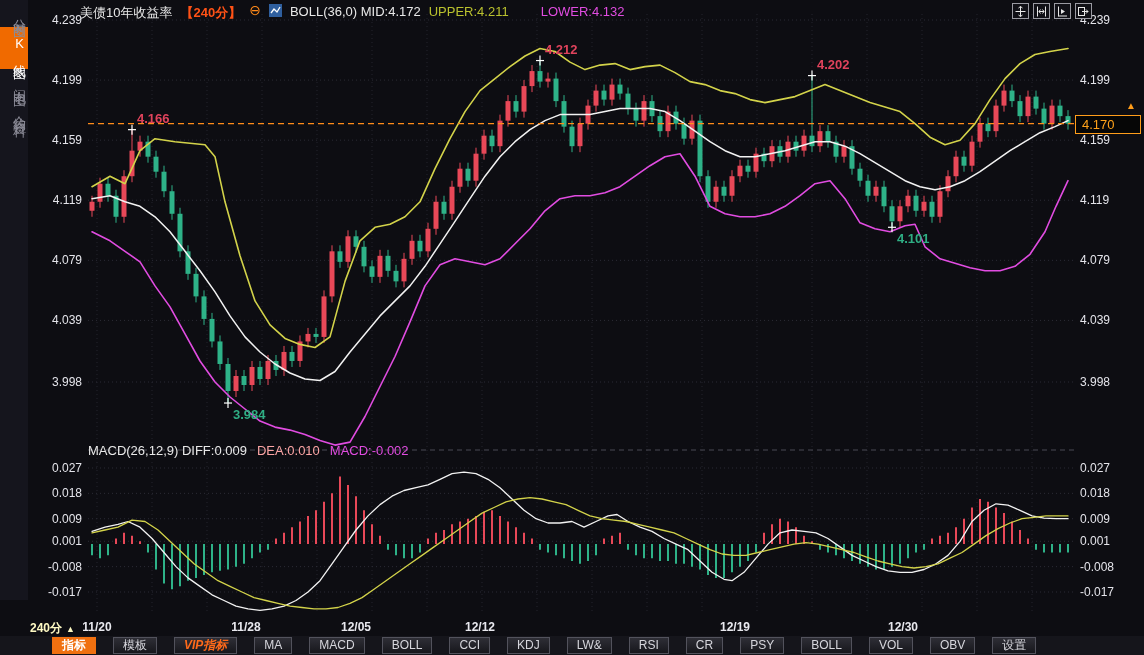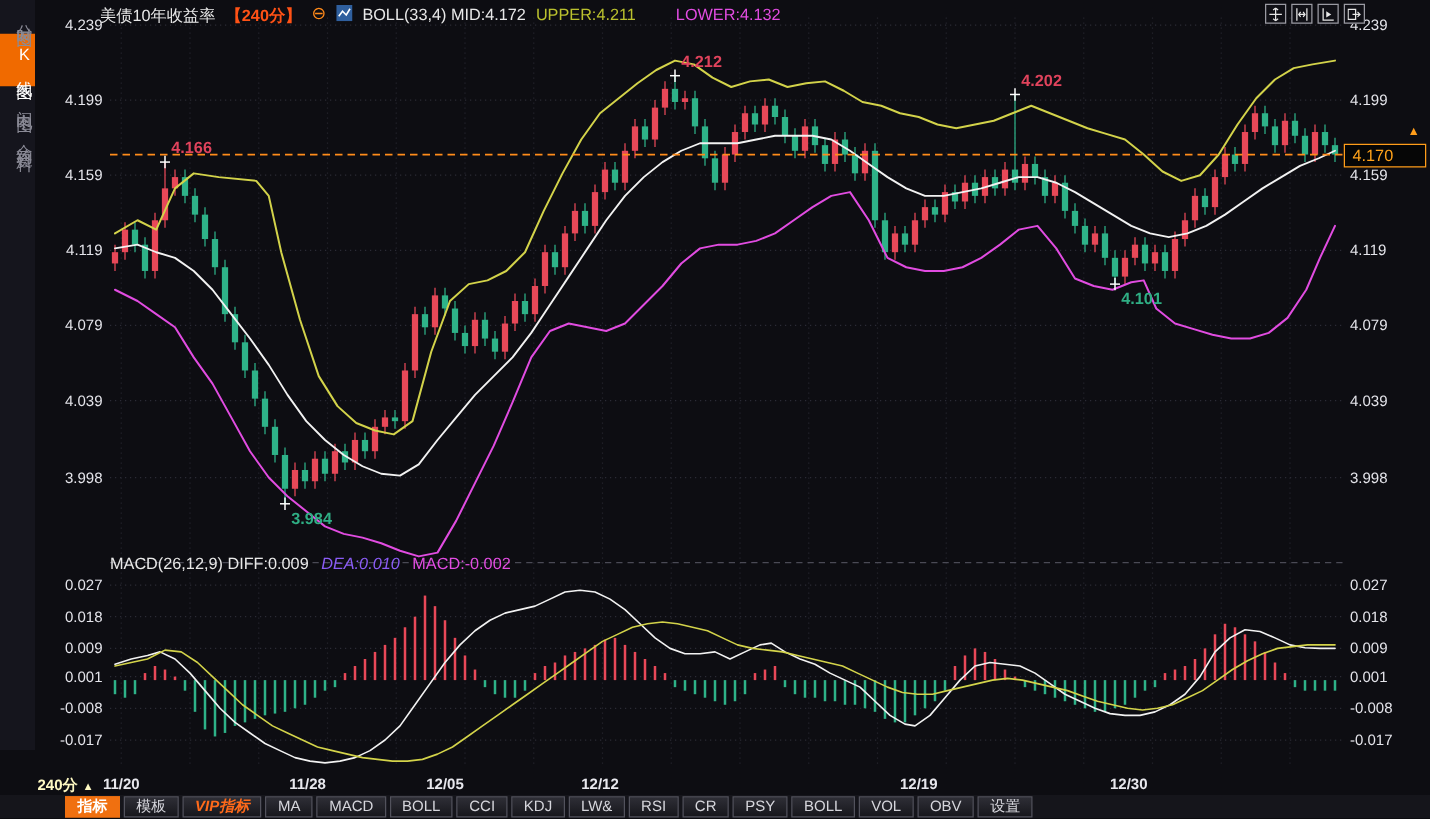--- a/index.html
+++ b/index.html
@@ -18,32 +18,32 @@
   .h-minus{color:#ff8a1a;font-size:14px;line-height:13px;cursor:pointer;}
   .h-boll{color:#e8e8e8;}
   .h-upper{color:#bac12e;}
   .h-lower{color:#e14ce1;padding-left:24px;}
   
   .toolbar{position:absolute;left:1012px;top:3px;display:flex;gap:4px;z-index:6;}
   .tool-btn{width:15px;height:14px;border:1px solid #9a9aa2;display:flex;align-items:center;justify-content:center;cursor:pointer;background:#101016;}
   
   .macd-header{position:absolute;left:88px;top:443px;font-size:13px;display:flex;gap:10px;z-index:6;white-space:nowrap;justify-content:space-between;}
   .m-name{color:#e8e8e8;}
-  .m-dea{color:#8b5cf6;font-style:italic;}
+  .m-dea{color:#fca5a5;}
   .m-macd{color:#e14ce1;}
   
   #price-label{position:absolute;left:1075px;width:58px;height:17px;border:1px solid #ff9d1a;background:#060606;
                color:#ffa21a;font-size:13px;line-height:17px;padding-left:6px;z-index:7;}
   #price-marker{position:absolute;left:1126px;color:#ff9d1a;font-size:10px;z-index:7;}
   
   .period-row{position:absolute;left:30px;top:620px;color:#fef9c3;font-weight:bold;font-size:12px;z-index:6;}
   .period-arrow{font-size:9px;margin-left:4px;}
   .tabbar{position:absolute;left:0;top:636px;width:1144px;height:19px;background:#15151b;display:flex;
           align-items:center;padding-left:52px;box-sizing:border-box;z-index:6;}
-  .tab{height:15px;line-height:15px;padding:0 9px;margin-right:3px;font-size:12px;color:#d6d6dc;
+  .tab{height:15px;line-height:15px;padding:0 9px;margin-right:17px;font-size:12px;color:#d6d6dc;
        border:1px solid #52525c;background:linear-gradient(#2e2e36,#17171c);cursor:pointer;white-space:nowrap;}
   .tab.active{background:#f07010;border-color:#f07010;color:#fff;font-weight:bold;}
   .tab.vip{color:#ff6a1a;font-weight:bold;font-style:italic;}
   
   .watermark{position:absolute;left:988px;top:596px;font-size:35px;color:#c9c9d2;opacity:.85;
              letter-spacing:2px;z-index:4;}
   #chart-canvas{position:absolute;left:0;top:0;z-index:3;}
   .plot-hit{position:absolute;left:88px;width:986px;background:transparent;z-index:8;}
 </style>
 </head>
@@ -61,21 +61,21 @@
   <div class="header">
     <span class="h-title">美债10年收益率</span>
     <span class="h-period">【240分】</span>
     <span class="h-minus">⊖</span>
     <span>
       <svg width="13" height="13">
           <rect x="0" y="0" width="13" height="13" fill="#2f5f9e"></rect>
           <polyline points="2,9 5,5 8,8 11,3" fill="none" stroke="#fff" stroke-width="1.3"></polyline>
         </svg>
     </span>
-    <span class="h-boll">BOLL(33,4) MID:4.172</span>
+    <span class="h-boll">BOLL(36,0) MID:4.172</span>
     <span class="h-upper">UPPER:4.211</span>
     <span class="h-lower">LOWER:4.132</span>
   </div>
 
   <div class="toolbar">
     <div class="tool-btn">
       <svg width="11" height="11">
           <path d="M5.5 0.5 V10.5 M0.5 5.5 H10.5 M3.5 2 L5.5 0.5 L7.5 2 M3.5 9 L5.5 10.5 L7.5 9" stroke="#e8e8e8" fill="none" stroke-width="1"></path>
         </svg>
     </div>

